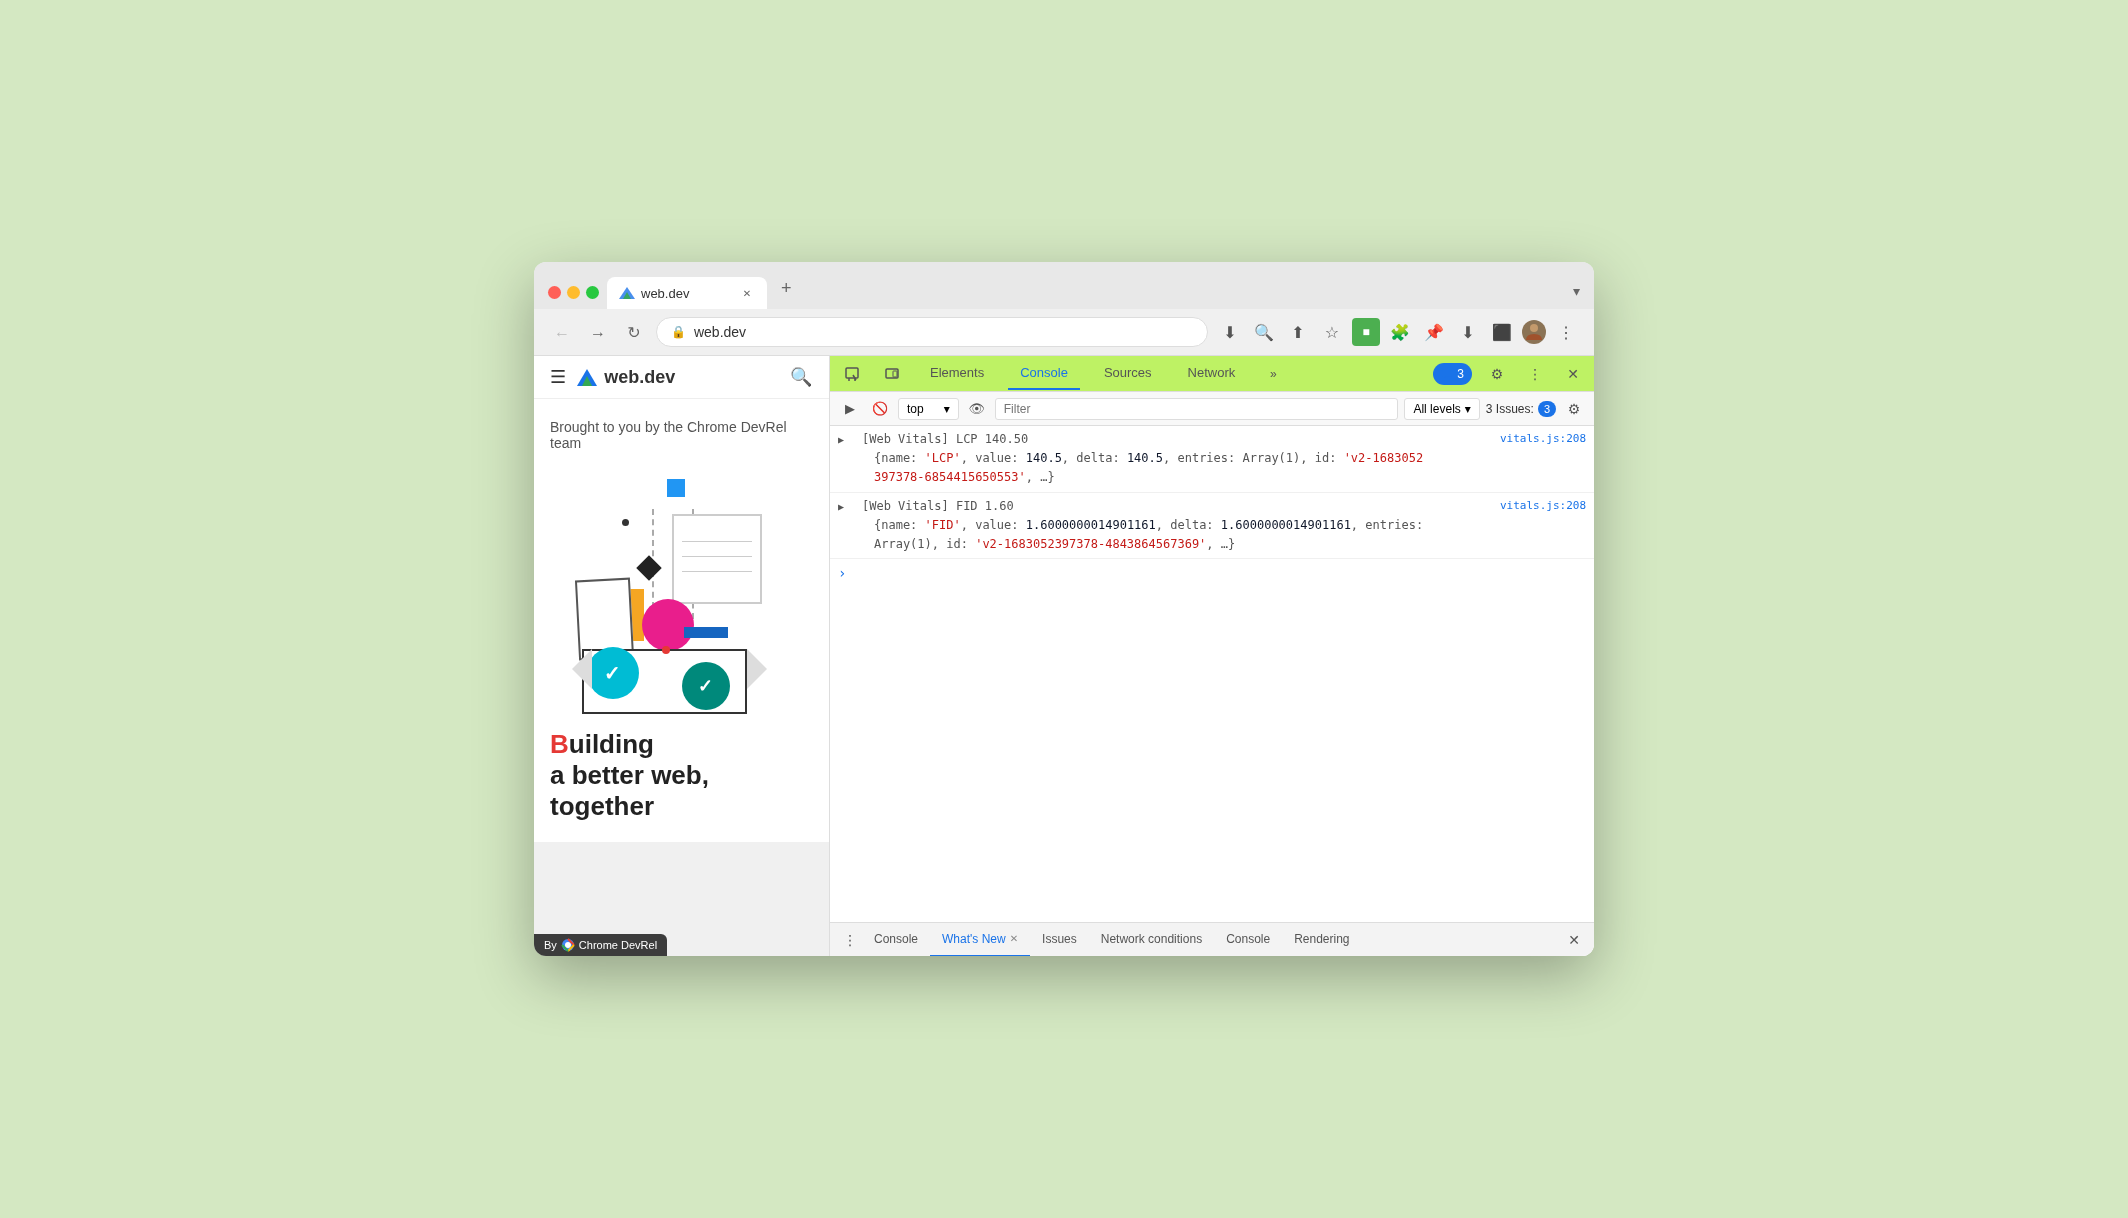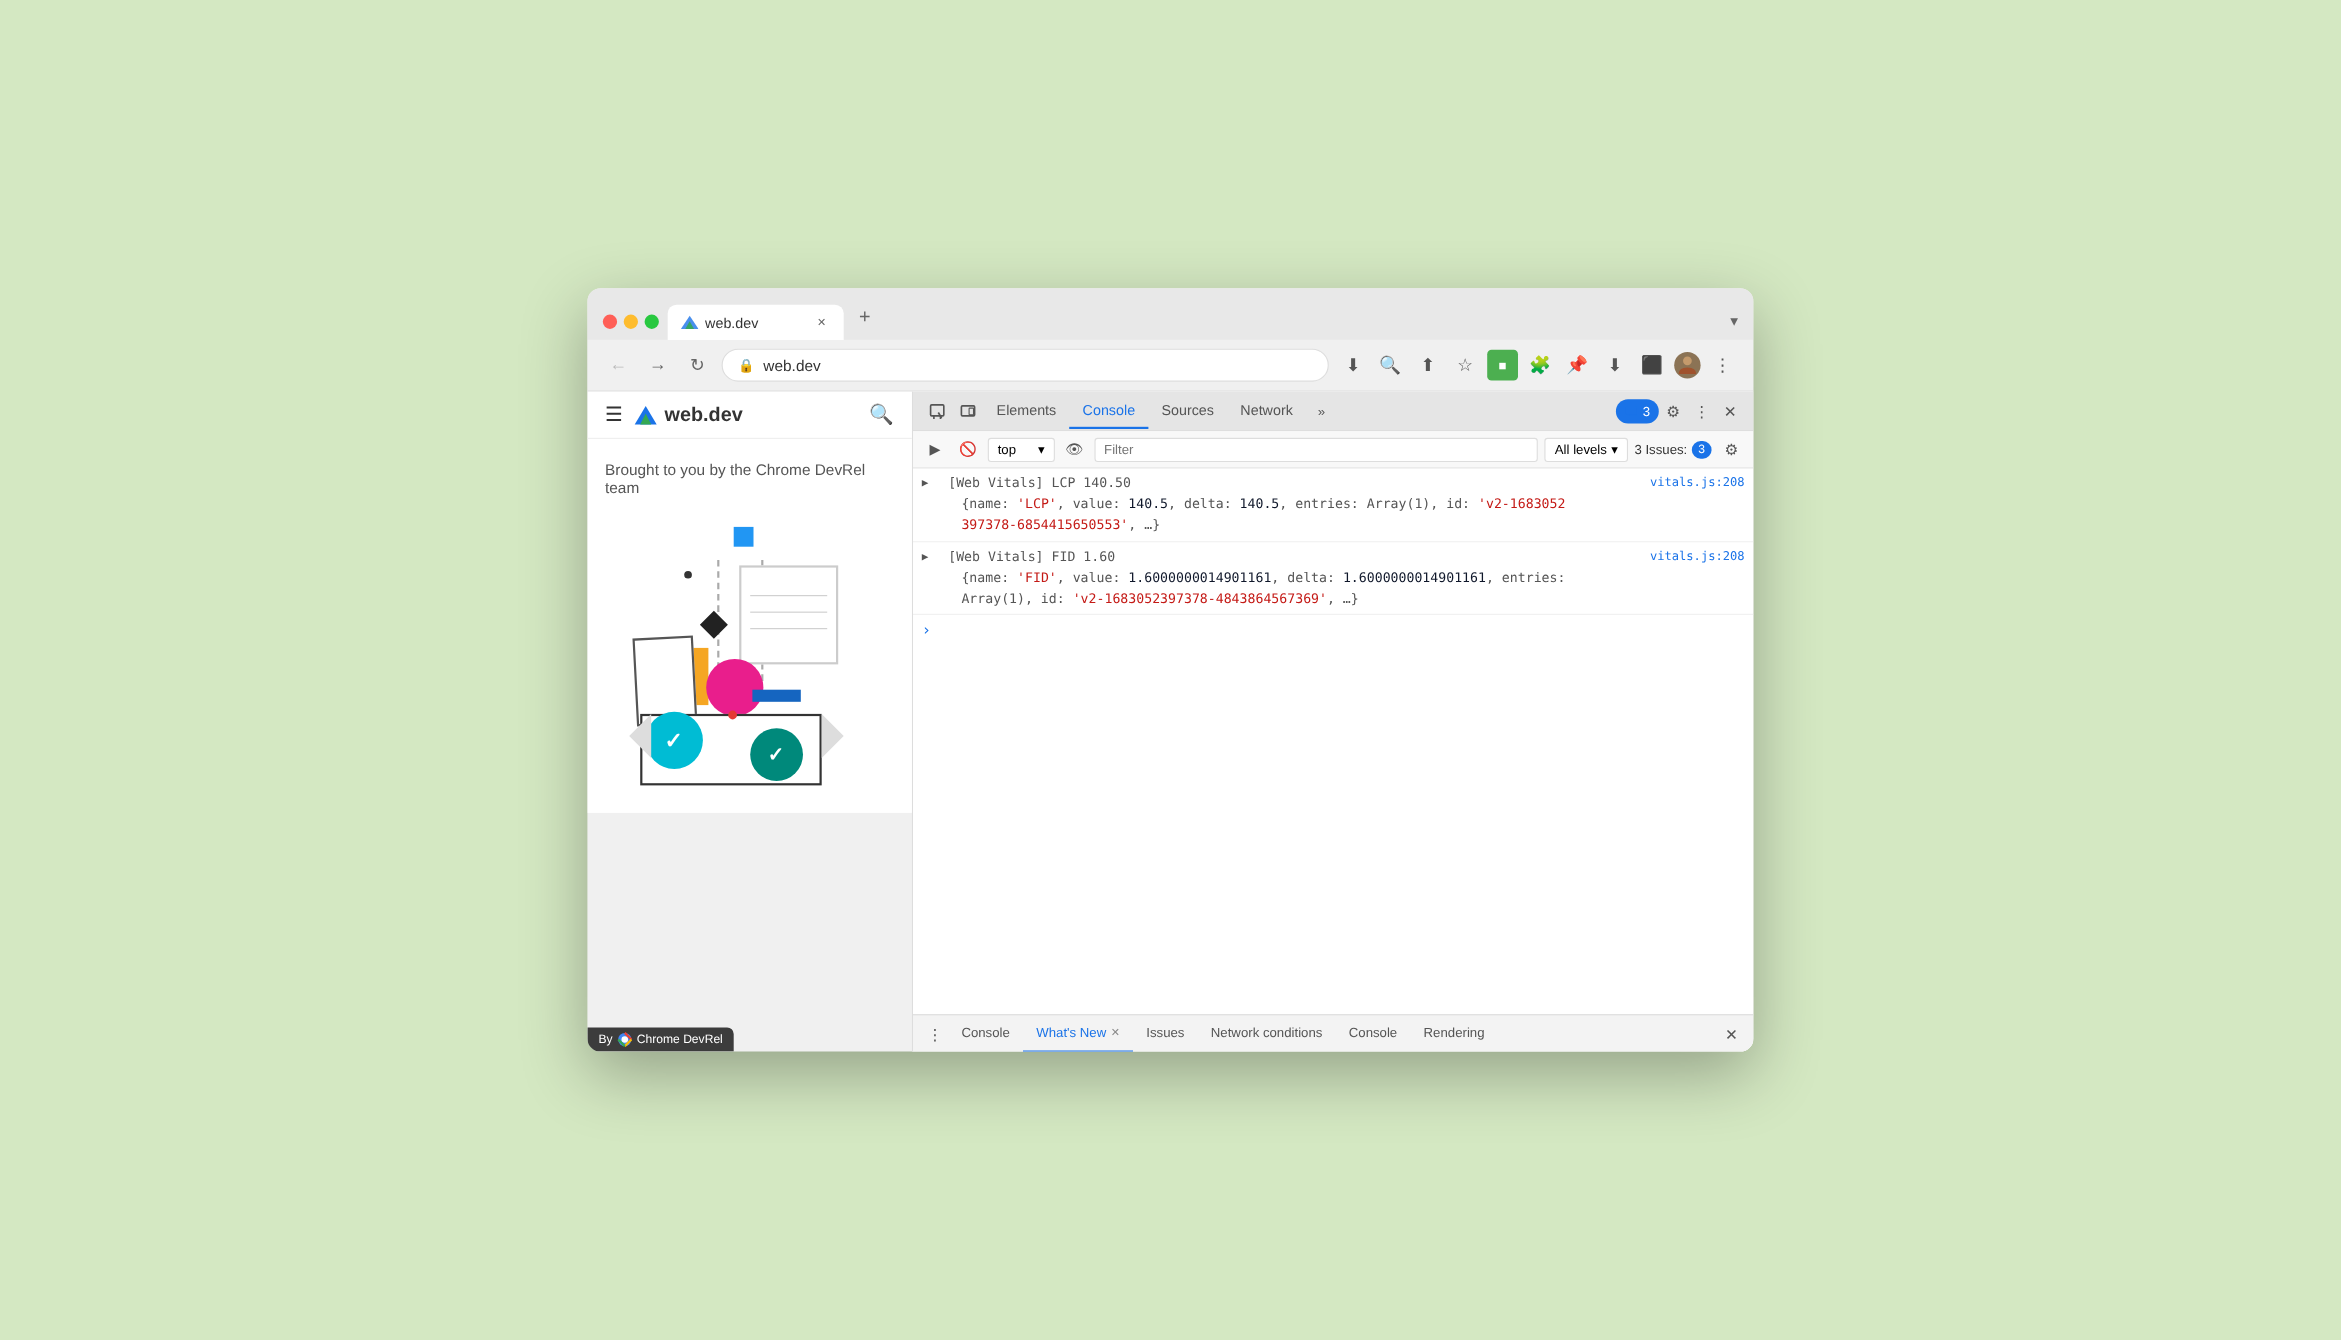--- a/index.html
+++ b/index.html
@@ -240,23 +240,23 @@
       flex: 1;
       background: #fff;
       border-left: 1px solid #ddd;
       display: flex;
       flex-direction: column;
     }
     .devtools-tabs {
       display: flex;
       align-items: center;
       border-bottom: 1px solid #ddd;
-      background: #e5e5e5;
+      background: #bef264;
       padding: 0 8px;
-      gap: 0;
+      gap: 12px;
       height: 36px;
     }
     .dt-tab-icon {
       width: 28px;
       height: 28px;
       display: flex;
       align-items: center;
       justify-content: center;
       cursor: pointer;
       color: #555;
@@ -576,20 +576,25 @@
               <span style="color:white;font-size:20px;font-weight:bold;">✓</span>
             </div>
 
             <div style="position:absolute;top:183px;left:110px;width:48px;height:48px;border-radius:50%;background:#00897b;display:flex;align-items:center;justify-content:center;">
               <span style="color:white;font-size:18px;font-weight:bold;">✓</span>
             </div>
 
             <div style="position:absolute;top:170px;left:0px;width:0;height:0;border-top:20px solid transparent;border-bottom:20px solid transparent;border-right:20px solid #ddd;"></div>
             <div style="position:absolute;top:170px;left:175px;width:0;height:0;border-top:20px solid transparent;border-bottom:20px solid transparent;border-left:20px solid #ddd;"></div>
           </div>
+          <div class="building-text">
+            <span style="color:#e53935;">B</span><span>uilding</span><br>
+            
+            <span style="font-size:26px;font-weight:700;">a better web, together</span>
+          </div>
         </div>
       </div>
 
       <div class="status-bar">
         <span>By</span>
         <svg width="14" height="14" viewBox="0 0 14 14">
           <circle cx="7" cy="7" r="6" fill="#4285f4"></circle>
           <circle cx="7" cy="7" r="3" fill="white"></circle>
           <path d="M7 1 L13 7" stroke="#ea4335" stroke-width="2"></path>
           <path d="M13 7 L7 13" stroke="#fbbc05" stroke-width="2"></path>

